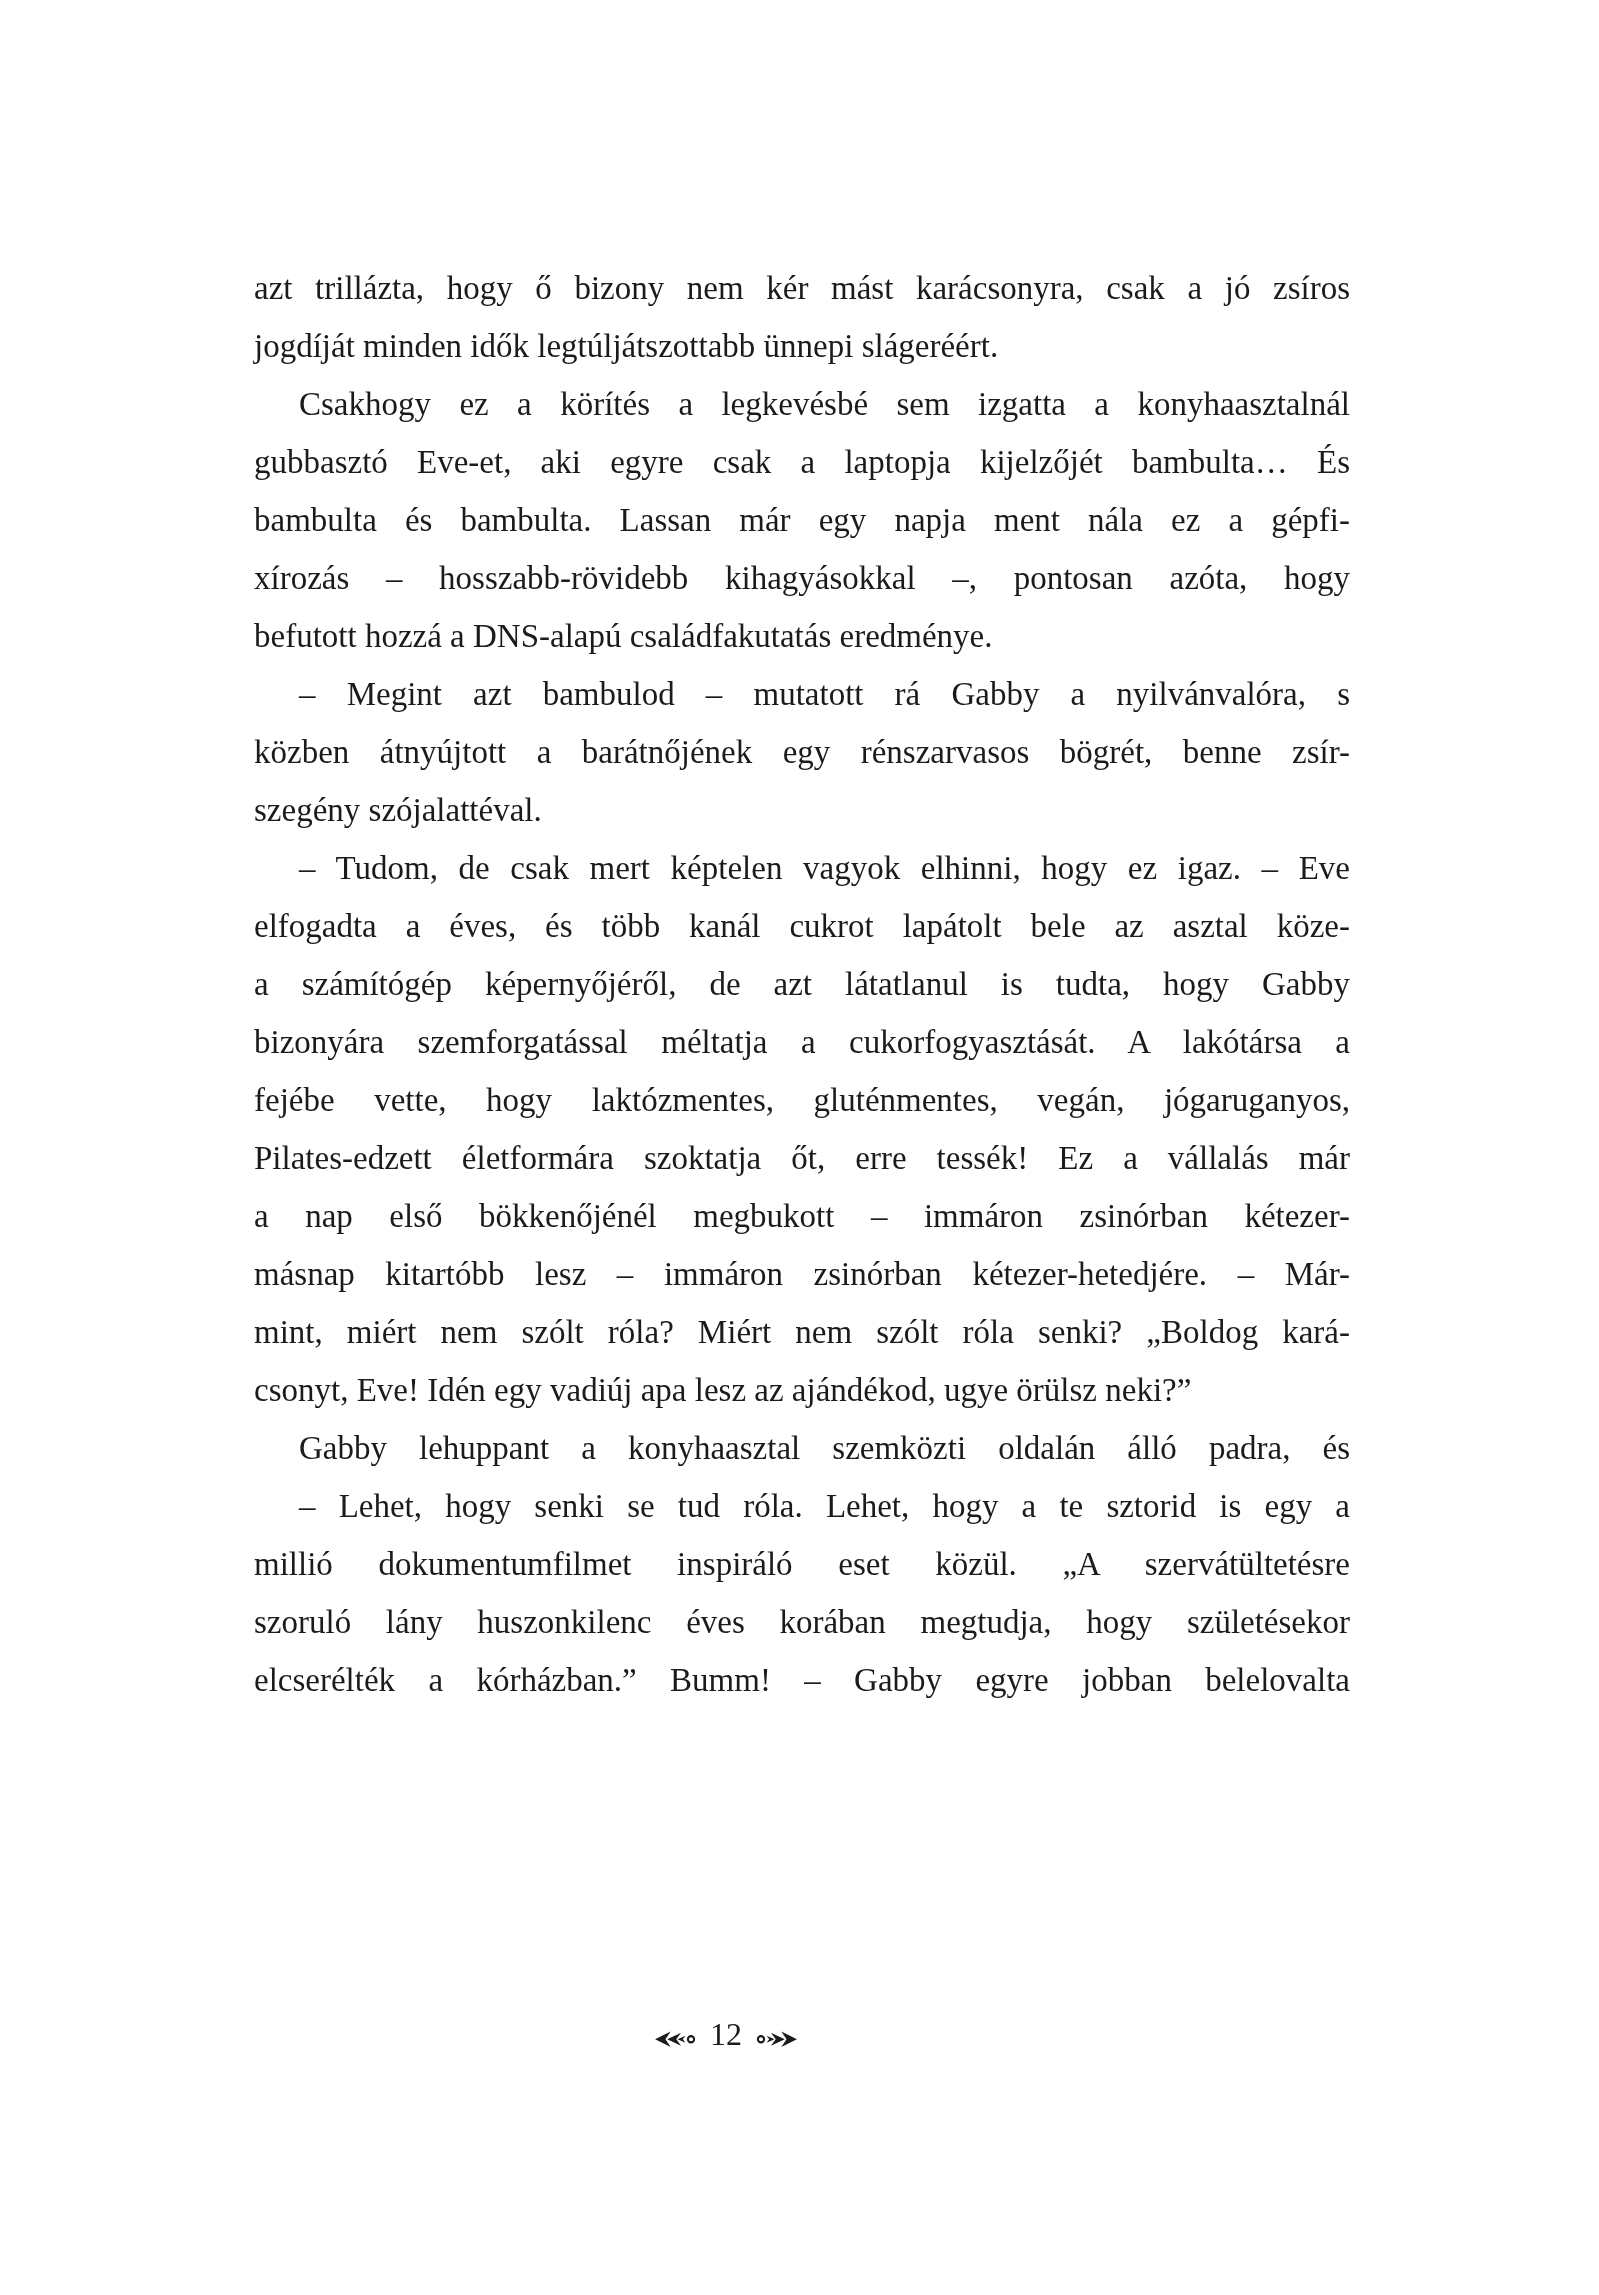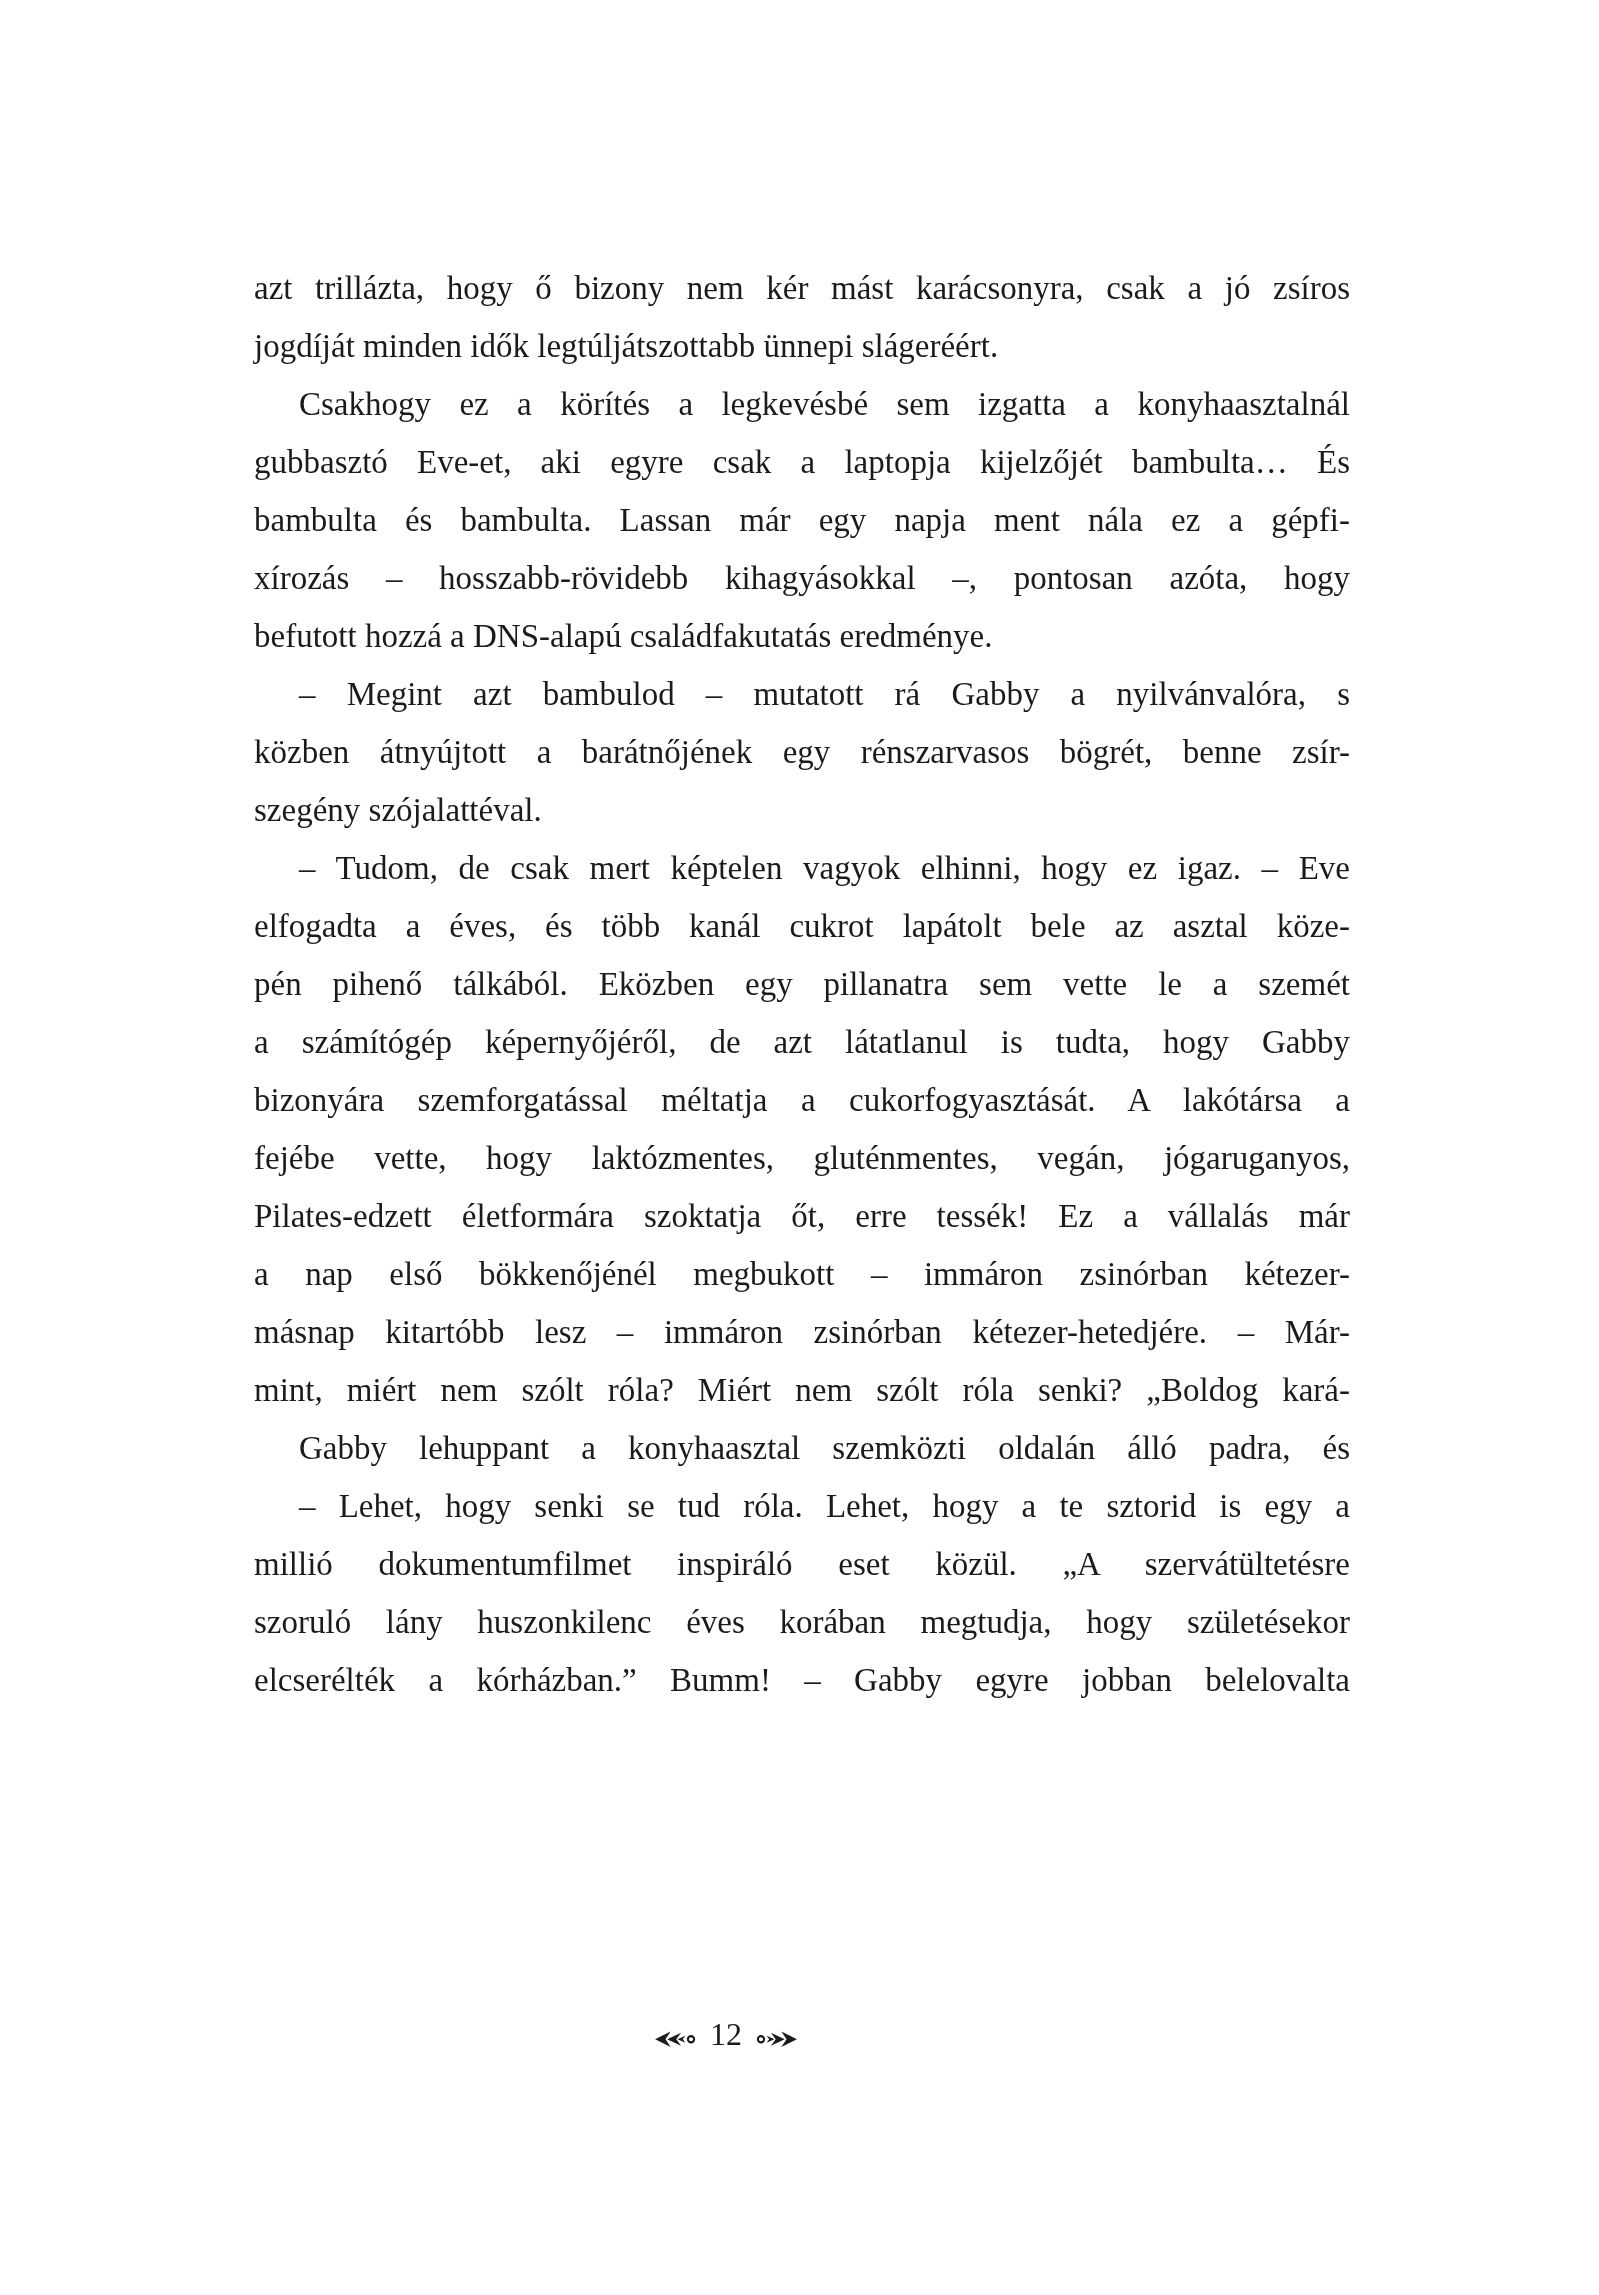--- a/index.html
+++ b/index.html
@@ -69,28 +69,28 @@
       <div class="line indent">Csakhogy ez a körítés a legkevésbé sem izgatta a konyhaasztalnál</div>
       <div class="line">gubbasztó Eve-et, aki egyre csak a laptopja kijelzőjét bambulta… És</div>
       <div class="line">bambulta és bambulta. Lassan már egy napja ment nála ez a gépfi-</div>
       <div class="line">xírozás – hosszabb-rövidebb kihagyásokkal –, pontosan azóta, hogy</div>
       <div class="line plast">befutott hozzá a DNS-alapú családfakutatás eredménye.</div>
       <div class="line indent">– Megint azt bambulod – mutatott rá Gabby a nyilvánvalóra, s</div>
       <div class="line">közben átnyújtott a barátnőjének egy rénszarvasos bögrét, benne zsír-</div>
       <div class="line plast">szegény szójalattéval.</div>
       <div class="line indent">– Tudom, de csak mert képtelen vagyok elhinni, hogy ez igaz. – Eve</div>
       <div class="line">elfogadta a éves, és több kanál cukrot lapátolt bele az asztal köze-</div>
-      <div class="line">pén pihenő tálkából. Eközben egy pillanatra sem vette le a szemét</div>
       <div class="line">a számítógép képernyőjéről, de azt látatlanul is tudta, hogy Gabby</div>
       <div class="line">bizonyára szemforgatással méltatja a cukorfogyasztását. A lakótársa a</div>
       <div class="line">fejébe vette, hogy laktózmentes, gluténmentes, vegán, jógaruganyos,</div>
       <div class="line">Pilates-edzett életformára szoktatja őt, erre tessék! Ez a vállalás már</div>
       <div class="line">a nap első bökkenőjénél megbukott – immáron zsinórban kétezer-</div>
       <div class="line">másnap kitartóbb lesz – immáron zsinórban kétezer-hetedjére. – Már-</div>
       <div class="line">mint, miért nem szólt róla? Miért nem szólt róla senki? „Boldog kará-</div>
+      <div class="line plast">csonyt, Eve! Idén egy vadiúj apa lesz az ajándékod, ugye örülsz neki?”</div>
       <div class="line indent">Gabby lehuppant a konyhaasztal szemközti oldalán álló padra, és</div>
       <div class="line indent">– Lehet, hogy senki se tud róla. Lehet, hogy a te sztorid is egy a</div>
       <div class="line">millió dokumentumfilmet inspiráló eset közül. „A szervátültetésre</div>
       <div class="line">szoruló lány huszonkilenc éves korában megtudja, hogy születésekor</div>
       <div class="line">elcserélték a kórházban.” Bumm! – Gabby egyre jobban belelovalta</div>
     </div>
 
   <div class="footer">
     <span class="orn">
       <svg width="42" height="22.5" viewBox="0 0 48 26" xmlns="http://www.w3.org/2000/svg">

